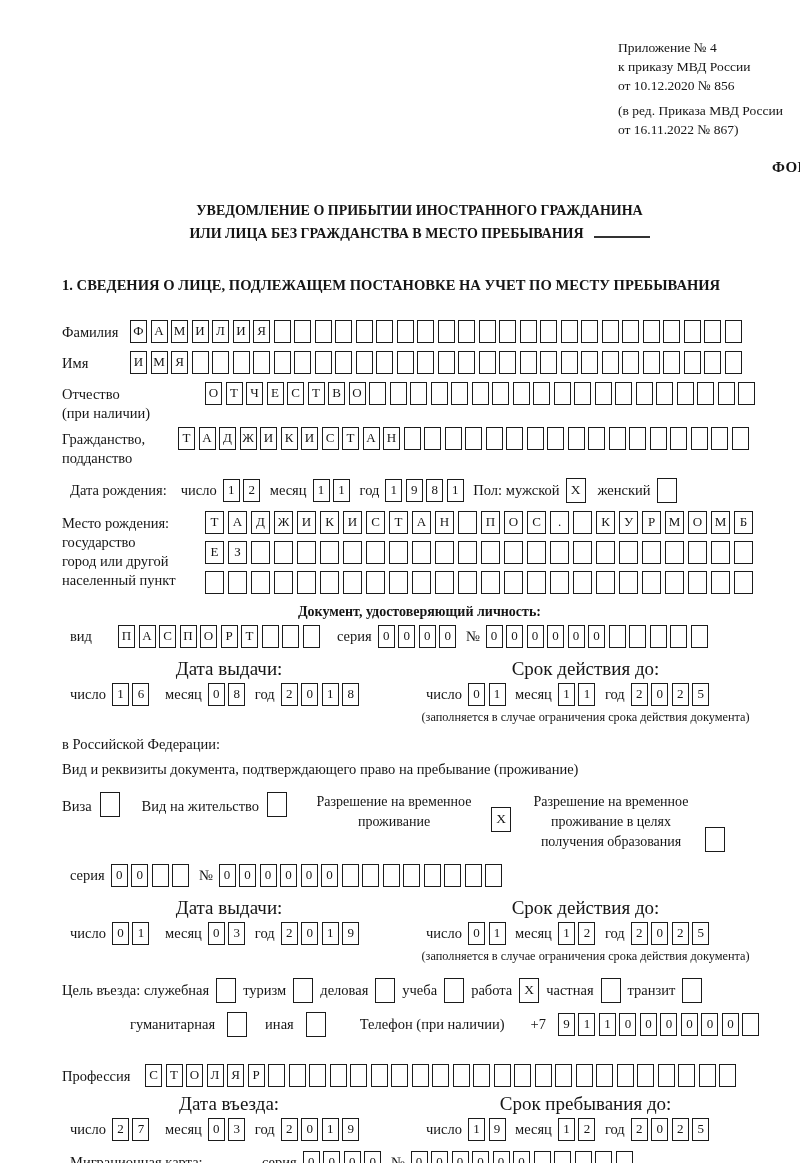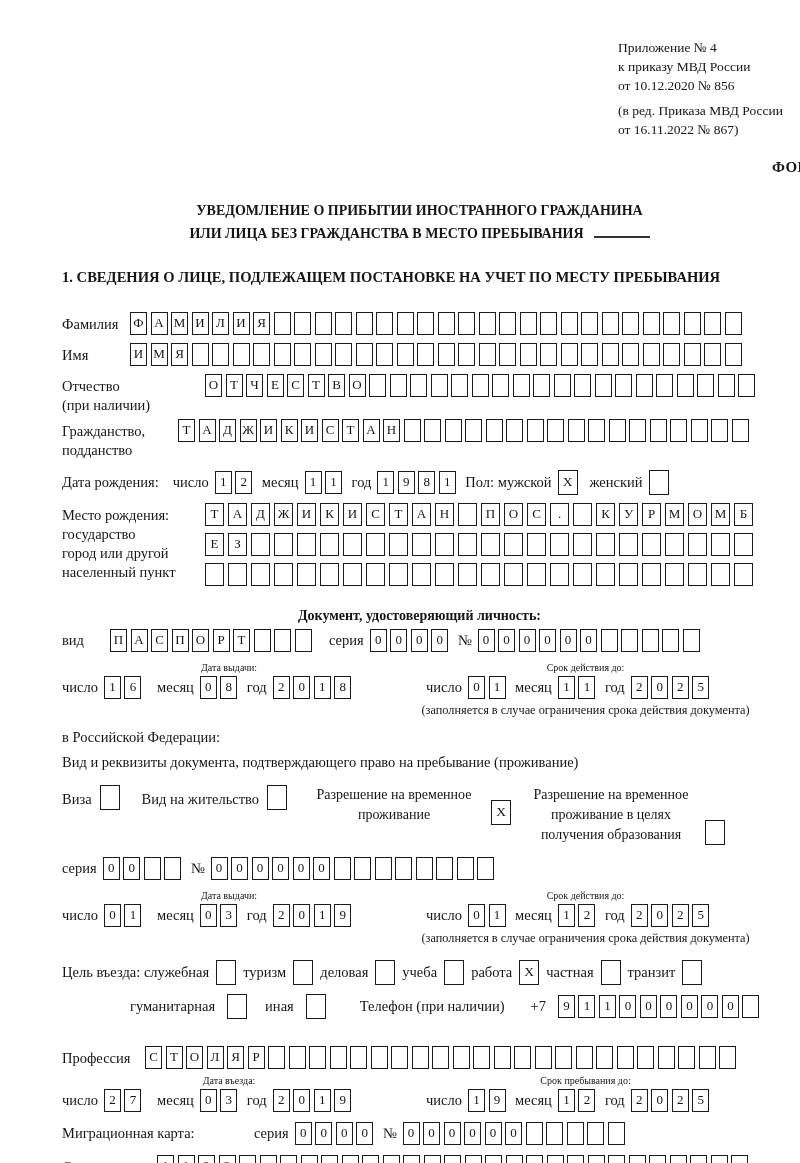--- a/index.html
+++ b/index.html
@@ -13,59 +13,59 @@
   
   .hdr{margin-left:556px;width:215px;font-size:13.5px;line-height:19px;}
   .hdr .grp2{margin-top:6px;}
   .forma{margin-left:556px;width:215px;text-align:right;font-weight:bold;
          font-size:15px;margin-top:20px;letter-spacing:.5px;}
 
   .title{width:715px;text-align:center;font-weight:bold;font-size:14px;
          margin-top:24px;line-height:22px;}
   .blank-line{display:inline-block;width:56px;border-bottom:2px solid #333;
          height:14px;margin-left:10px;}
-  .section-heading{font-weight:bold;font-size:14.6px;margin-top:24px;}
+  .section-heading{font-weight:bold;font-size:14.6px;margin-top:32px;}
 
   
   .frow{display:flex;align-items:flex-start;margin-top:8px;}
   .flabel{font-size:14.5px;padding-top:3px;flex:none;line-height:19px;}
   .boxes{display:flex;flex:none;}
   .cbox{
     width:15px;height:21px;border:1.6px solid #1b1b1b;margin-right:3.5px;
     font-size:13px;line-height:20px;text-align:center;flex:none;
     font-family:"Liberation Serif", serif;
   }
   .bp .cbox{width:17px;margin-right:4px;}   
-  .dbox-row{display:flex;align-items:center;gap:6px;}
+  .dbox-row{display:flex;align-items:center;gap:6px;margin-left:8px;}
   .chk{
     display:inline-block;width:18px;height:23px;border:1.6px solid #1b1b1b;
     text-align:center;line-height:22px;font-size:13.5px;flex:none;
   }
   .w68{width:68px;} .w83{width:83px;}
   .w116{width:116px;} .w143{width:143px;}
 
   
   .date-cols{display:flex;margin-top:10px;}
   .date-col-l{width:335px;}
   .date-col-r{width:380px;}
-  .date-title{text-align:center;font-size:10px;margin-bottom:3px;}
+  .date-title{text-align:center;font-size:19px;margin-bottom:3px;}
   .date-note{font-size:12.3px;margin-top:4px;text-align:center;}
 
   .plain{font-size:14.5px;line-height:21px;}
   .mt4{margin-top:4px;}
 
   .perm-row{display:flex;align-items:flex-start;margin-top:12px;gap:8px;}
   .perm-item{display:flex;align-items:flex-end;gap:8px;}
   .center-2l{text-align:center;line-height:20px;width:178px;}
   .center-3l{text-align:center;line-height:20px;width:172px;}
 
   .purpose-row{display:flex;align-items:center;gap:7px;margin-top:14px;flex-wrap:nowrap;}
   .purpose-row2{display:flex;align-items:center;gap:12px;margin-top:9px;margin-left:68px;}
 
-  .doc-heading{text-align:center;font-weight:bold;font-size:14px;margin-top:22px;width:715px;}
+  .doc-heading{text-align:center;font-weight:bold;font-size:14px;margin-top:10px;width:715px;}
 
   .rep-wrap{display:flex;margin-top:10px;}
   .rep-label{width:95px;font-size:14.5px;line-height:25px;flex:none;}
   .rep-rows .boxes{margin-bottom:9px;}
 </style>
 </head>
 <body>
 
 <div class="page">
 

